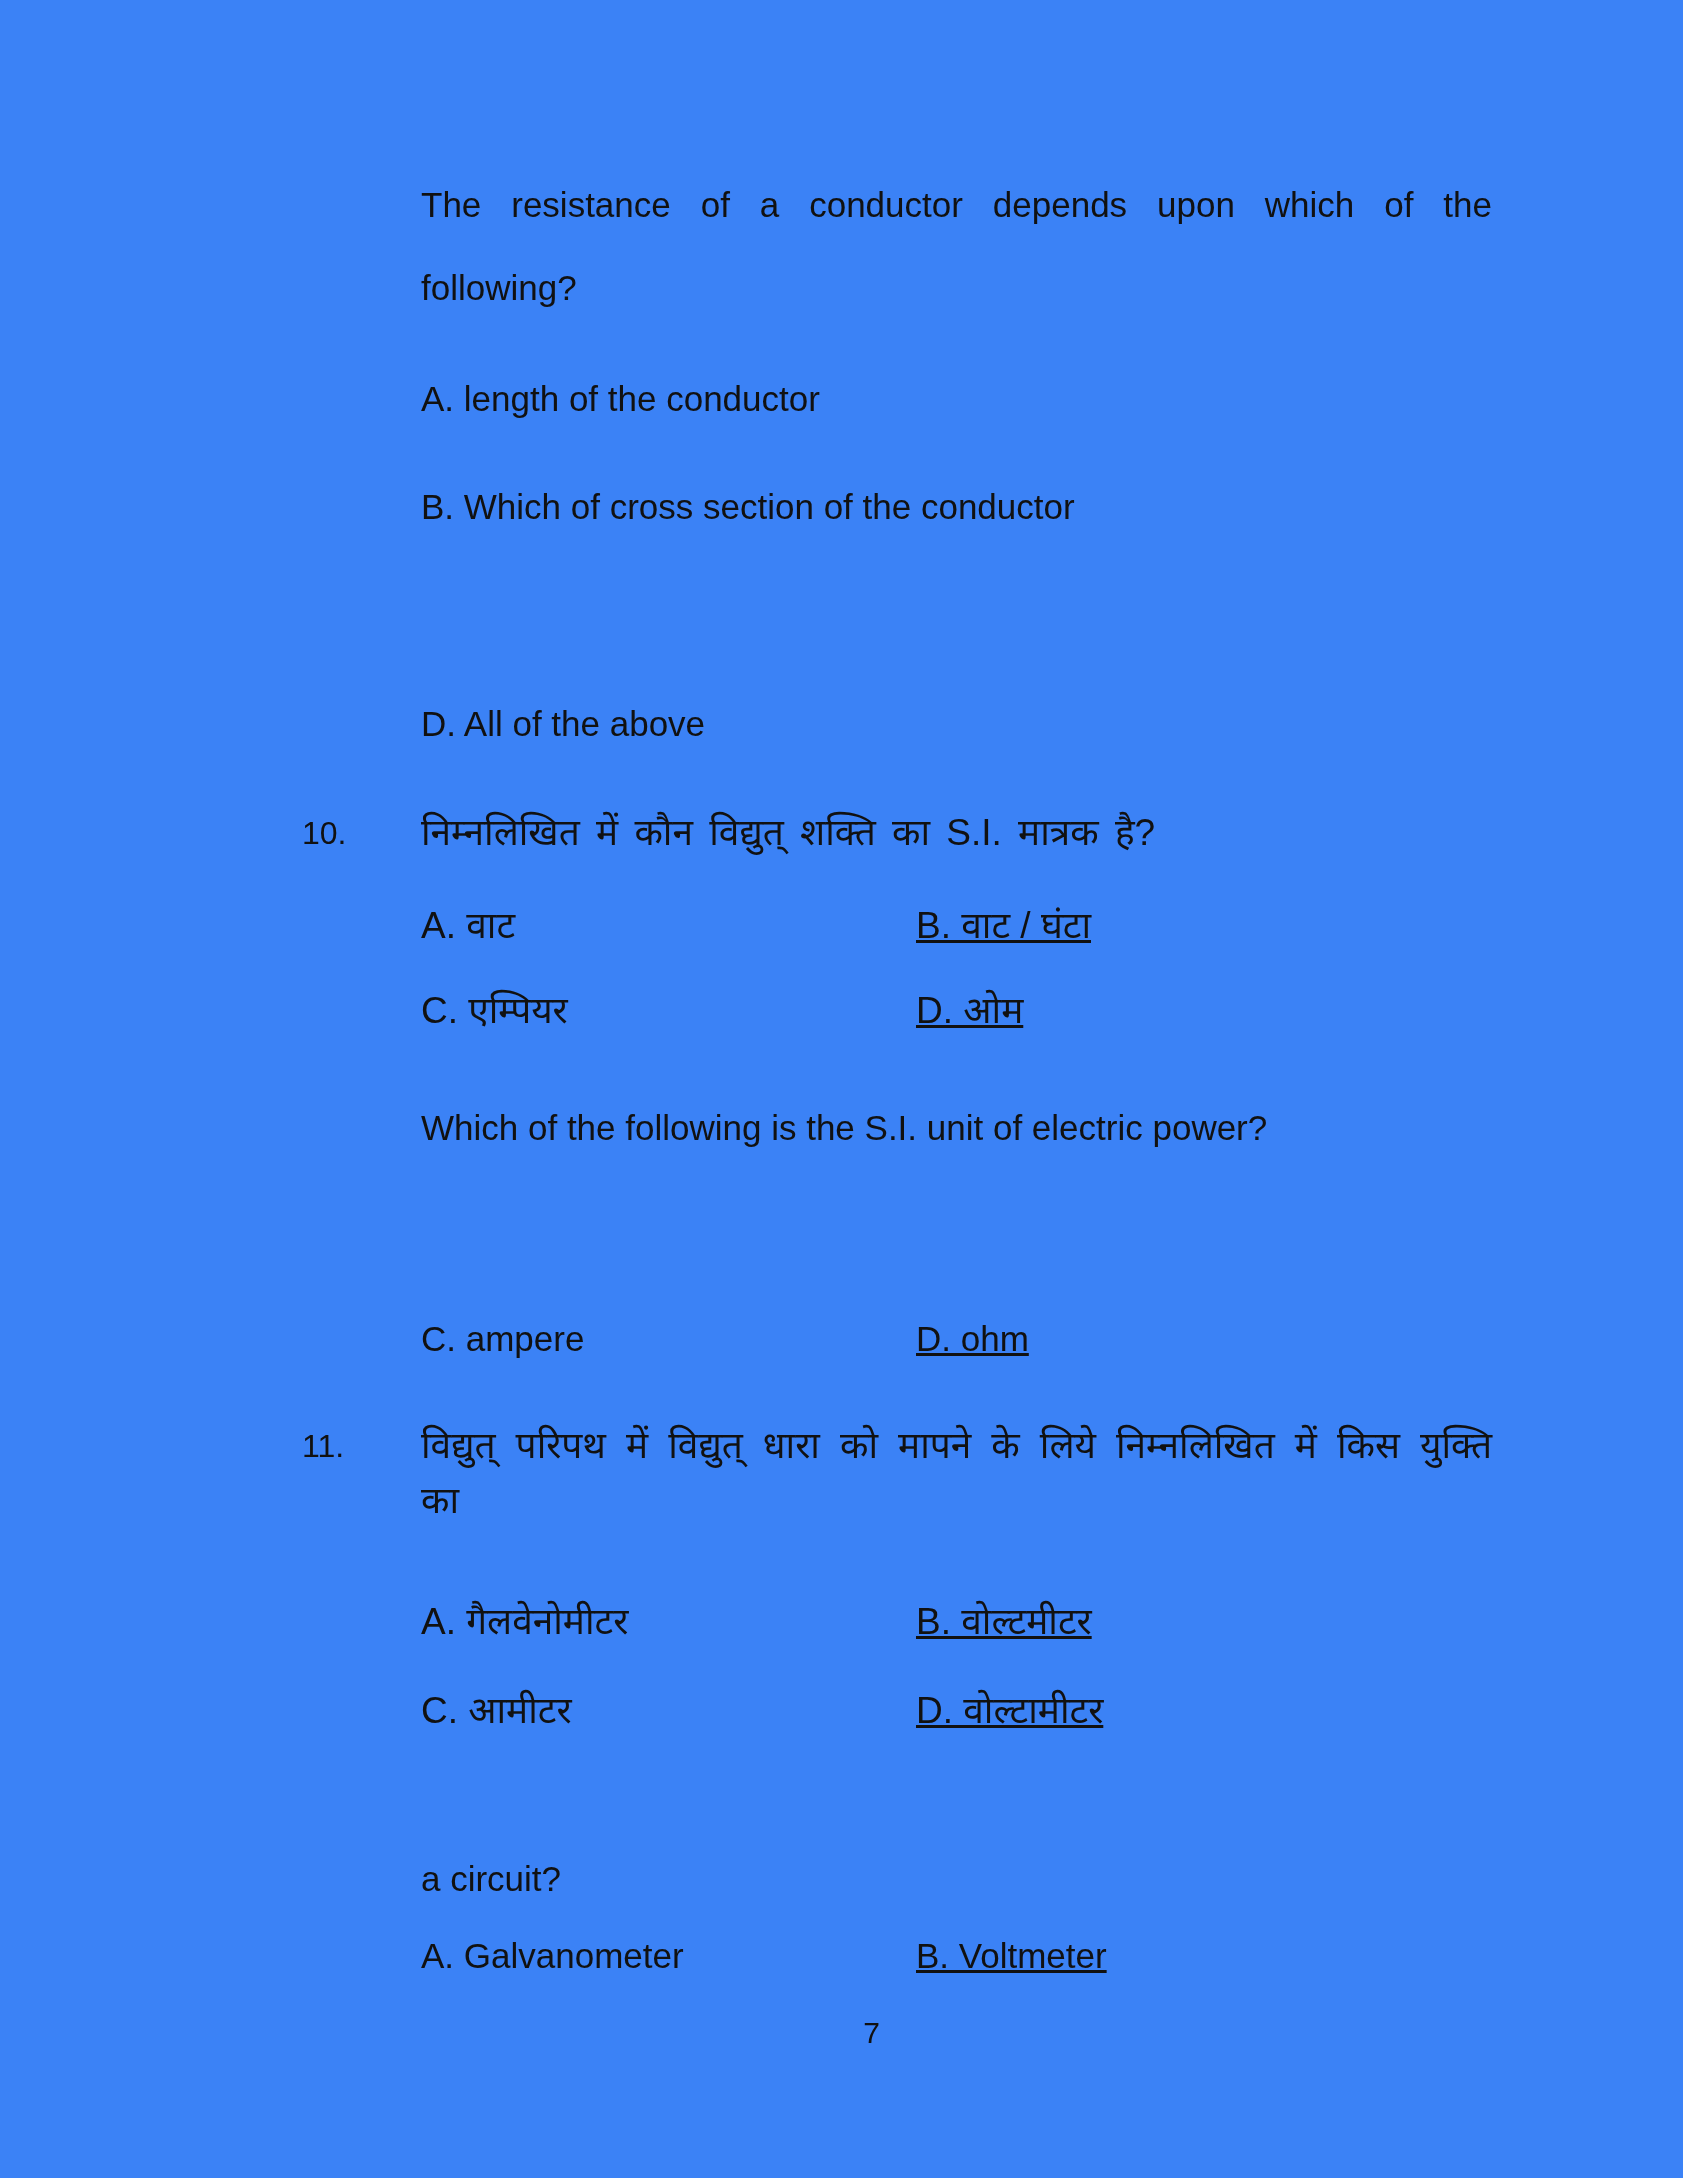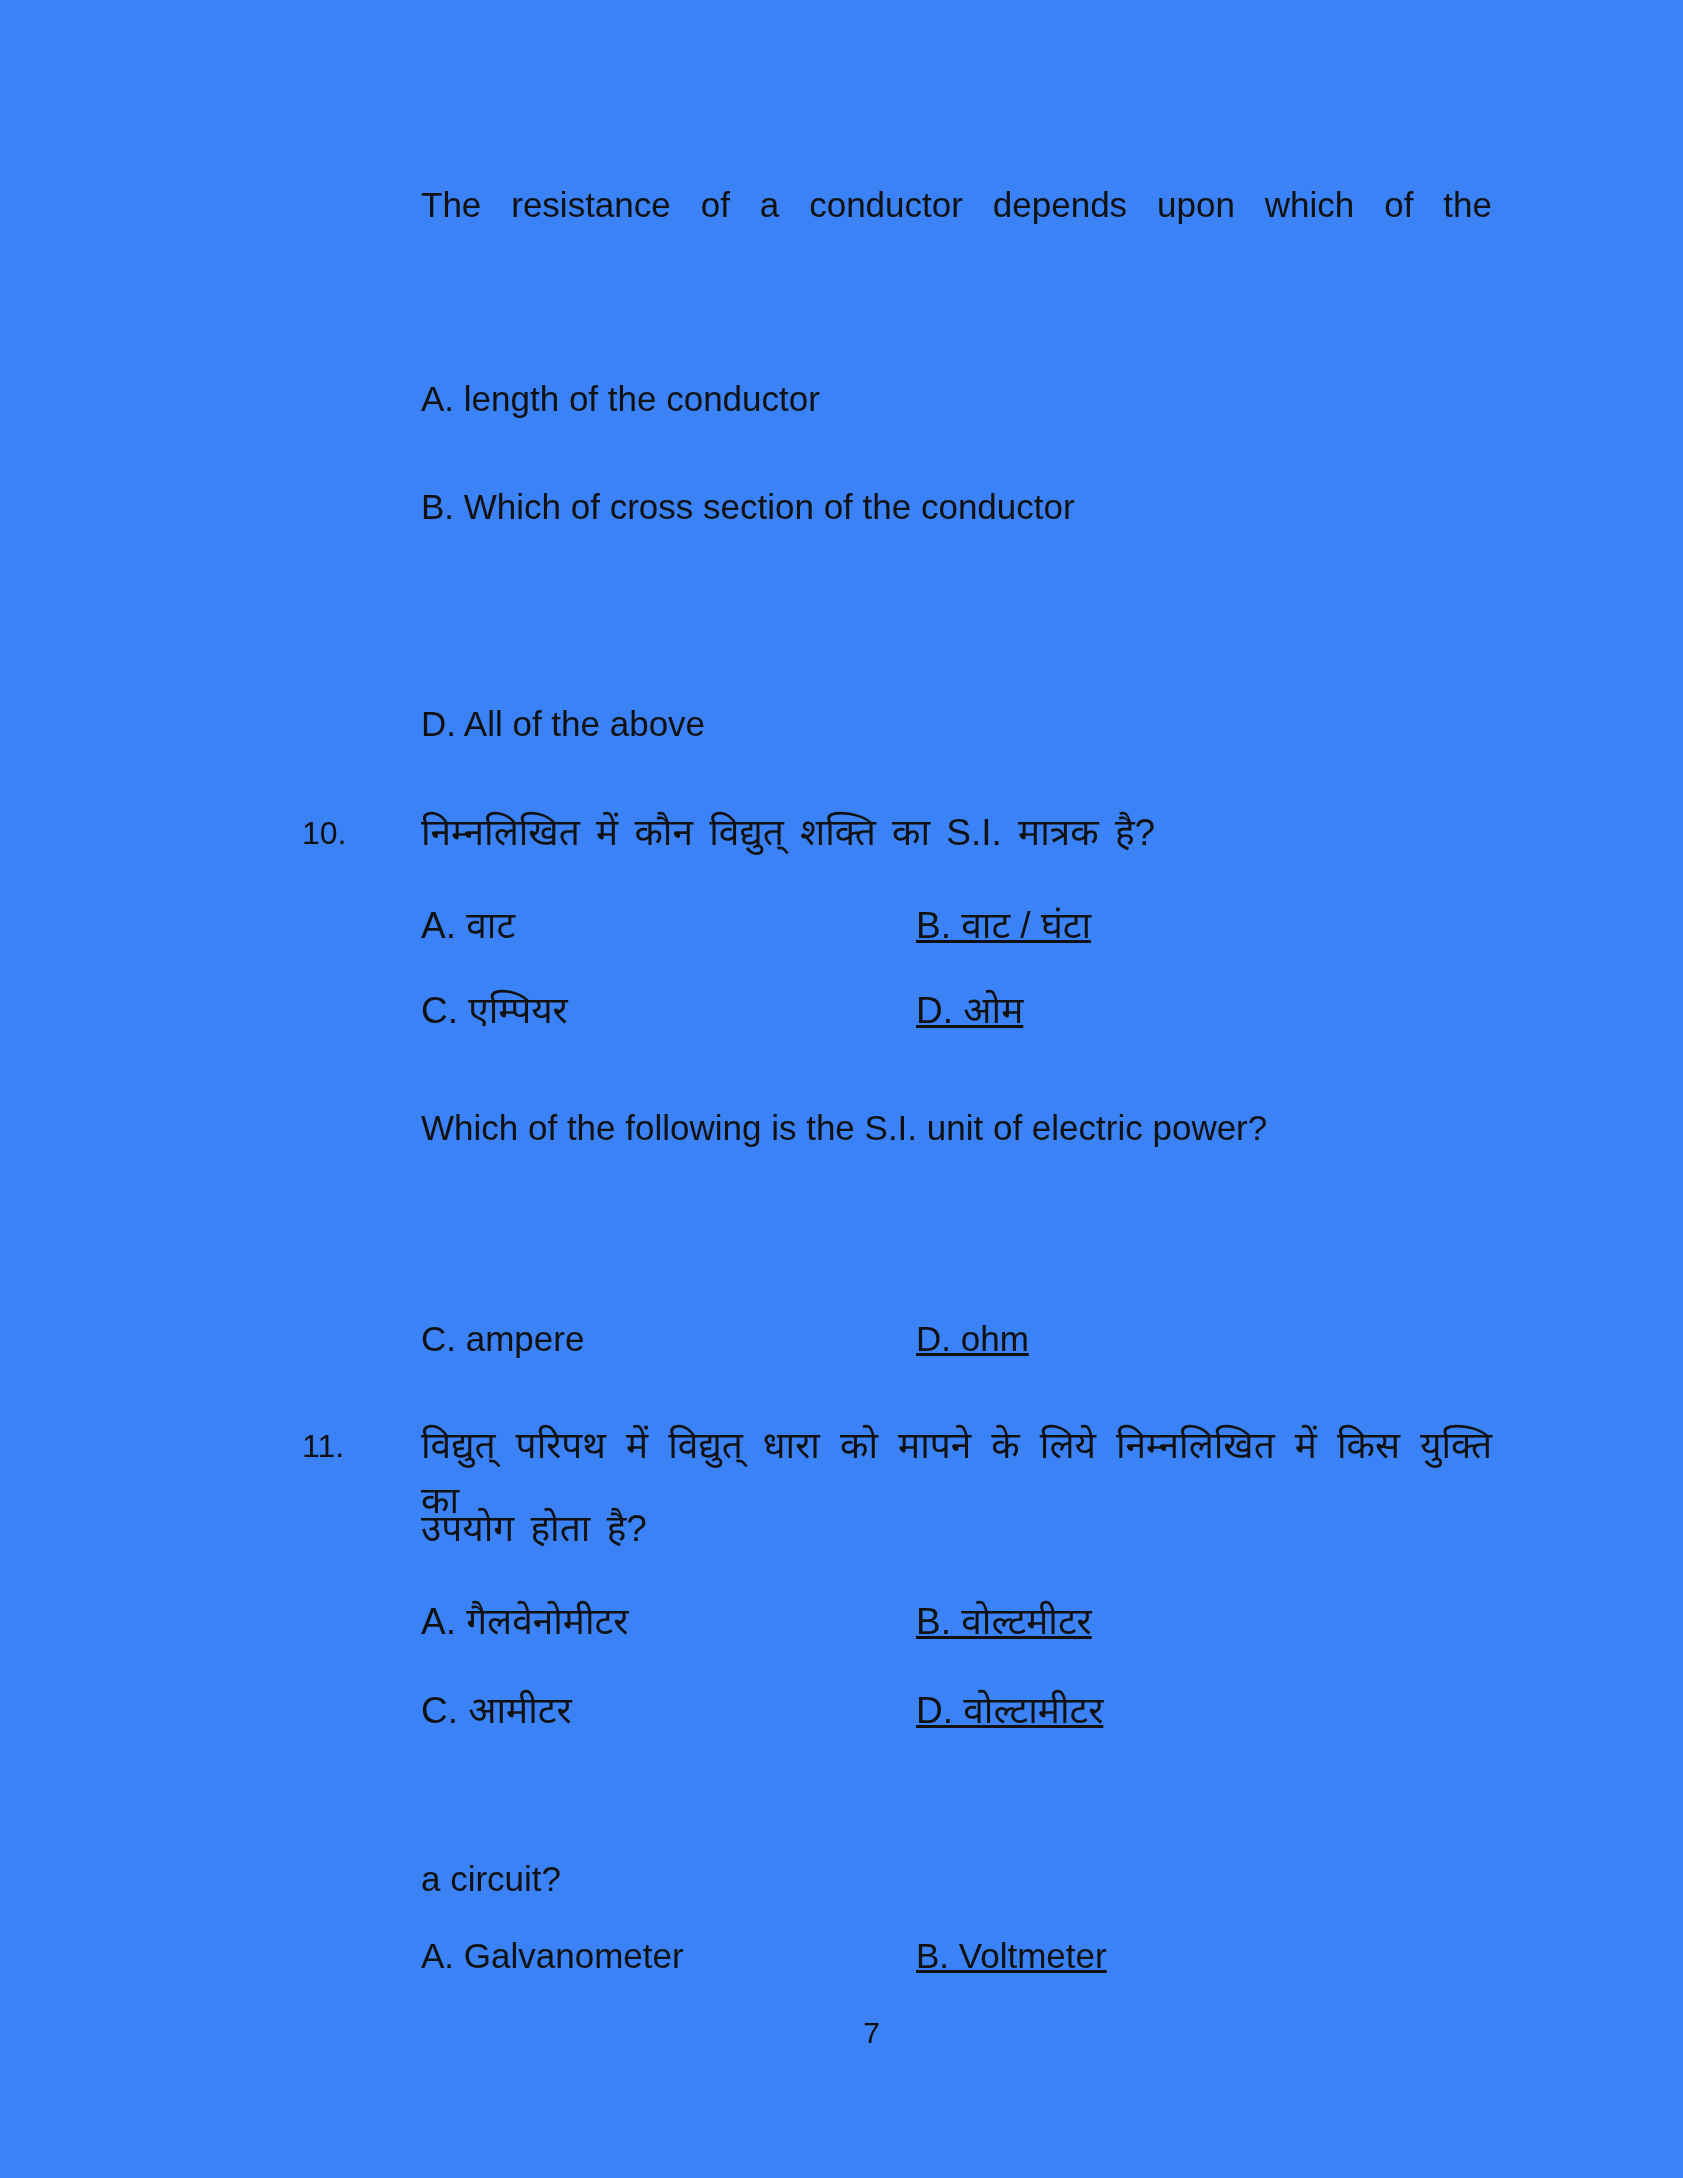--- a/index.html
+++ b/index.html
@@ -57,20 +57,21 @@
     font-size: 30px;
     line-height: 38px;
   }
 </style>
 </head>
 <body>
 
 <div class="page">
 
   <div class="abs en justify-line" style="top:183px">The resistance of a conductor depends upon which of the</div>
+  <div class="abs en" style="top:266px">following?</div>
 
   <div class="abs en" style="top:377px">A. length of the conductor</div>
   <div class="abs en" style="top:485px">B. Which of cross section of the conductor</div>
   <div class="abs en" style="top:702px">D. All of the above</div>
 
   <div class="abs qnum" style="top:811px">10.</div>
   <div class="abs hi" style="top:805px">निम्नलिखित में कौन विद्युत् शक्ति का S.I. मात्रक है?</div>
 
   <div class="opt-row hi-row" style="top:898px">
     <span class="col1">A. वाट</span>
@@ -83,21 +84,20 @@
 
   <div class="abs en" style="top:1106px">Which of the following is the S.I. unit of electric power?</div>
 
   <div class="opt-row en-row" style="top:1317px">
     <span class="col1">C. ampere</span>
     <span class="col2">D. ohm</span>
   </div>
 
   <div class="abs qnum" style="top:1424px">11.</div>
   <div class="abs hi justify-line" style="top:1418px">विद्युत् परिपथ में विद्युत् धारा को मापने के लिये निम्नलिखित में किस युक्ति का</div>
-  <div class="abs hi" style="top:1501px">उपयोग होता है?</div>
 
   <div class="opt-row hi-row" style="top:1594px">
     <span class="col1">A. गैलवेनोमीटर</span>
     <span class="col2">B. वोल्टमीटर</span>
   </div>
   <div class="opt-row hi-row" style="top:1683px">
     <span class="col1">C. आमीटर</span>
     <span class="col2">D. वोल्टामीटर</span>
   </div>
 

